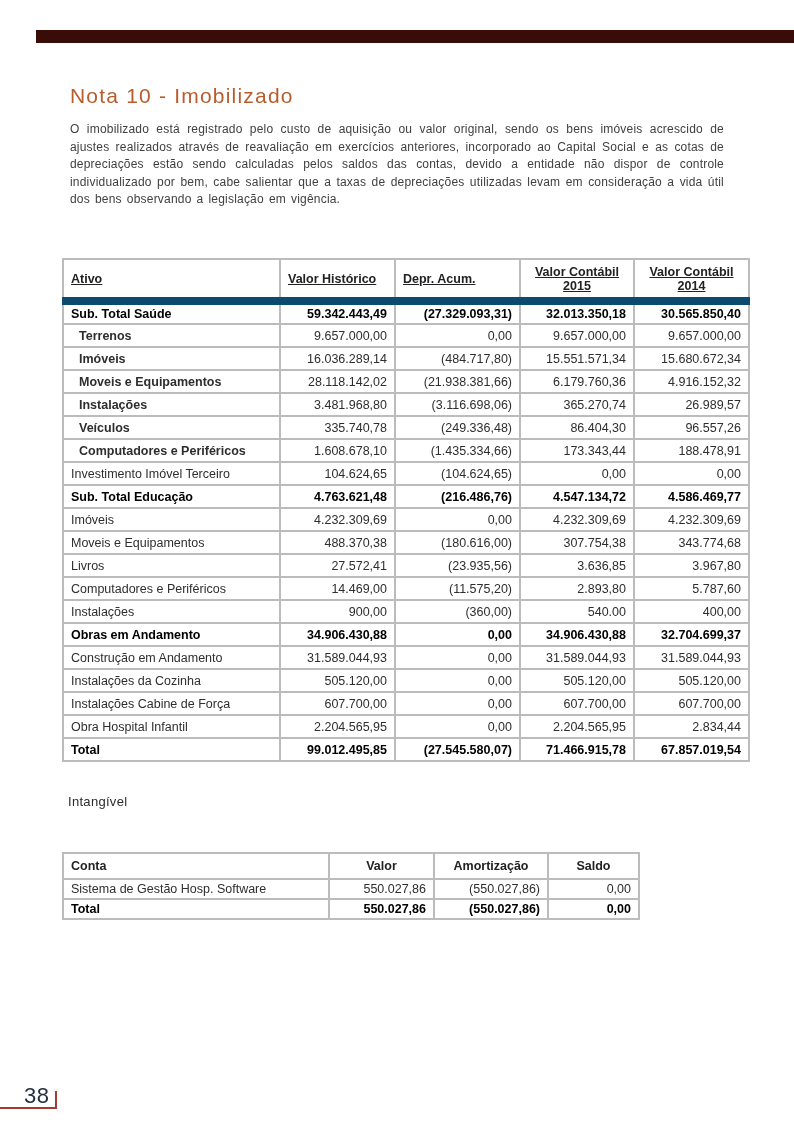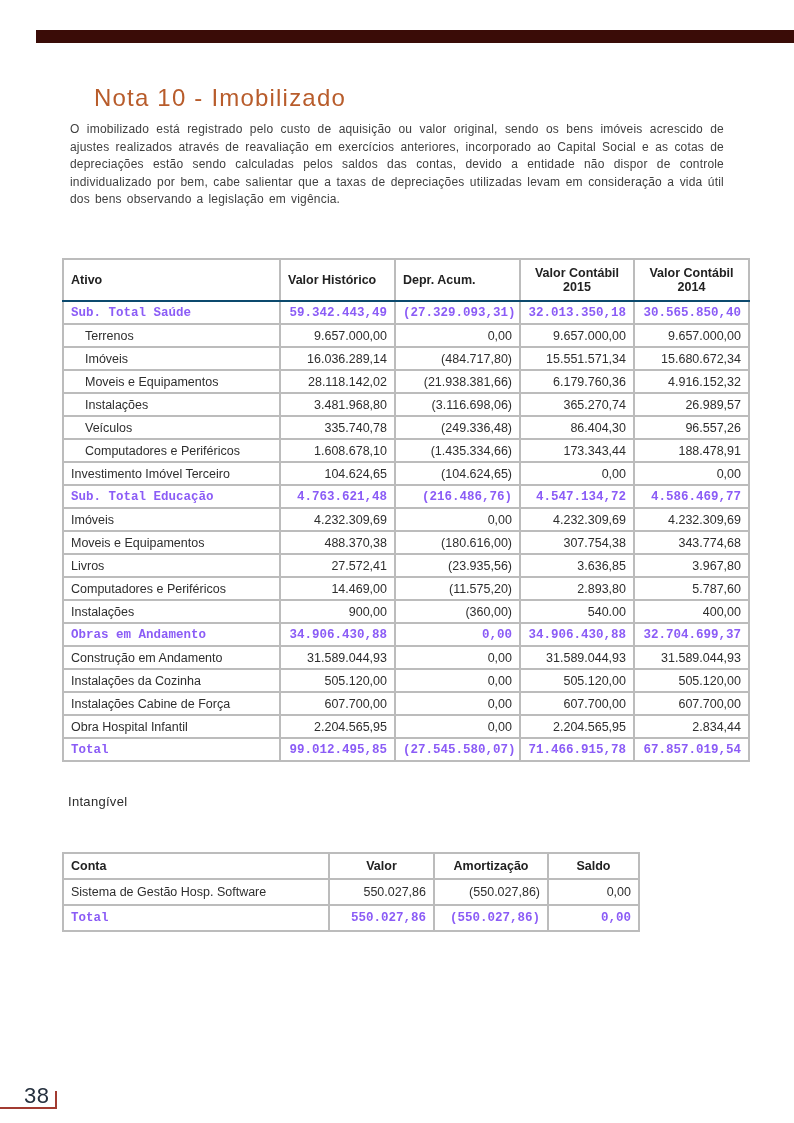--- a/index.html
+++ b/index.html
@@ -15,25 +15,24 @@
   .top-bar {
     position: absolute;
     left: 36px; top: 30px;
     width: 758px; height: 13px;
     background: #3a0c07;
   }
 
   .note-title {
     position: absolute;
     left: 70px; top: 84px;
-    font-size: 24px;
+    font-size: 21px;
     letter-spacing: 1.2px;
     color: #b85c2b;
     font-weight: 400;
-    margin-left: 24px;
   }
 
   .intro-paragraph {
     position: absolute;
     left: 70px; top: 121px;
     width: 654px;
     font-size: 12px;
     line-height: 17.5px;
     text-align: justify;
     color: #404040;
@@ -55,45 +54,45 @@
     white-space: normal;
   }
   .doc-table thead th {
     font-weight: bold;
     text-align: left;
     padding: 2px 7px;
     color: #222222;
   }
   .doc-table tbody td { padding: 1px 7px; }
   .doc-table td.num { text-align: right; }
-  .doc-table tr.bold td { font-weight: bold; color: #8b5cf6; font-family: Liberation Mono, monospace; }
-  .doc-table tr.indent td:first-child { padding-left: 21px; }
+  .doc-table tr.bold td { font-weight: bold; color: #000000; }
+  .doc-table tr.indent td:first-child { padding-left: 15px; font-weight: bold; }
   .doc-table tr.total td { border-top: 2px solid #4a4a4a; margin-top: 20px; }
 
   #fixed-assets { left: 62px; top: 258px; width: 686px; }
   #fixed-assets thead th { height: 42px; }
   #fixed-assets thead th:nth-child(4),
   #fixed-assets thead th:nth-child(5) { text-align: center; }
-  #fixed-assets thead th { border-bottom: 2px solid #0c4a6e; }
+  #fixed-assets thead th { border-bottom: 8px solid #0c4a6e; text-decoration: underline; }
   #fixed-assets tbody td { height: 23px; }
 
   .intangible-label {
     position: absolute;
     left: 68px; top: 794px;
     font-size: 13px;
     color: #2b2b2b;
     letter-spacing: 0.3px;
   }
 
   #intangible-table { left: 62px; top: 852px; width: 576px; }
   #intangible-table thead th { height: 26px; }
   #intangible-table thead th:nth-child(2),
   #intangible-table thead th:nth-child(3),
   #intangible-table thead th:nth-child(4) { text-align: center; }
-  #intangible-table tbody td { height: 26px; }
+  #intangible-table tbody td { height: 20px; }
 
   .page-number {
     position: absolute;
     left: 24px; top: 1083px;
     font-size: 22px;
     color: #25303e;
     letter-spacing: 0.5px;
   }
   .page-corner-line {
     position: absolute;

